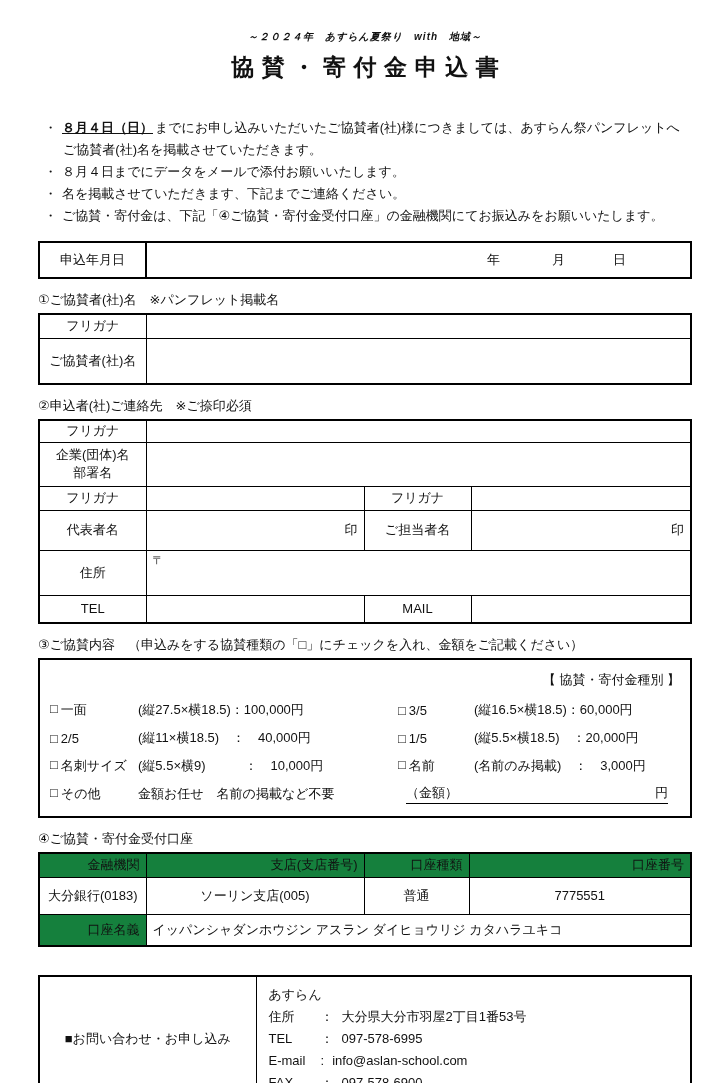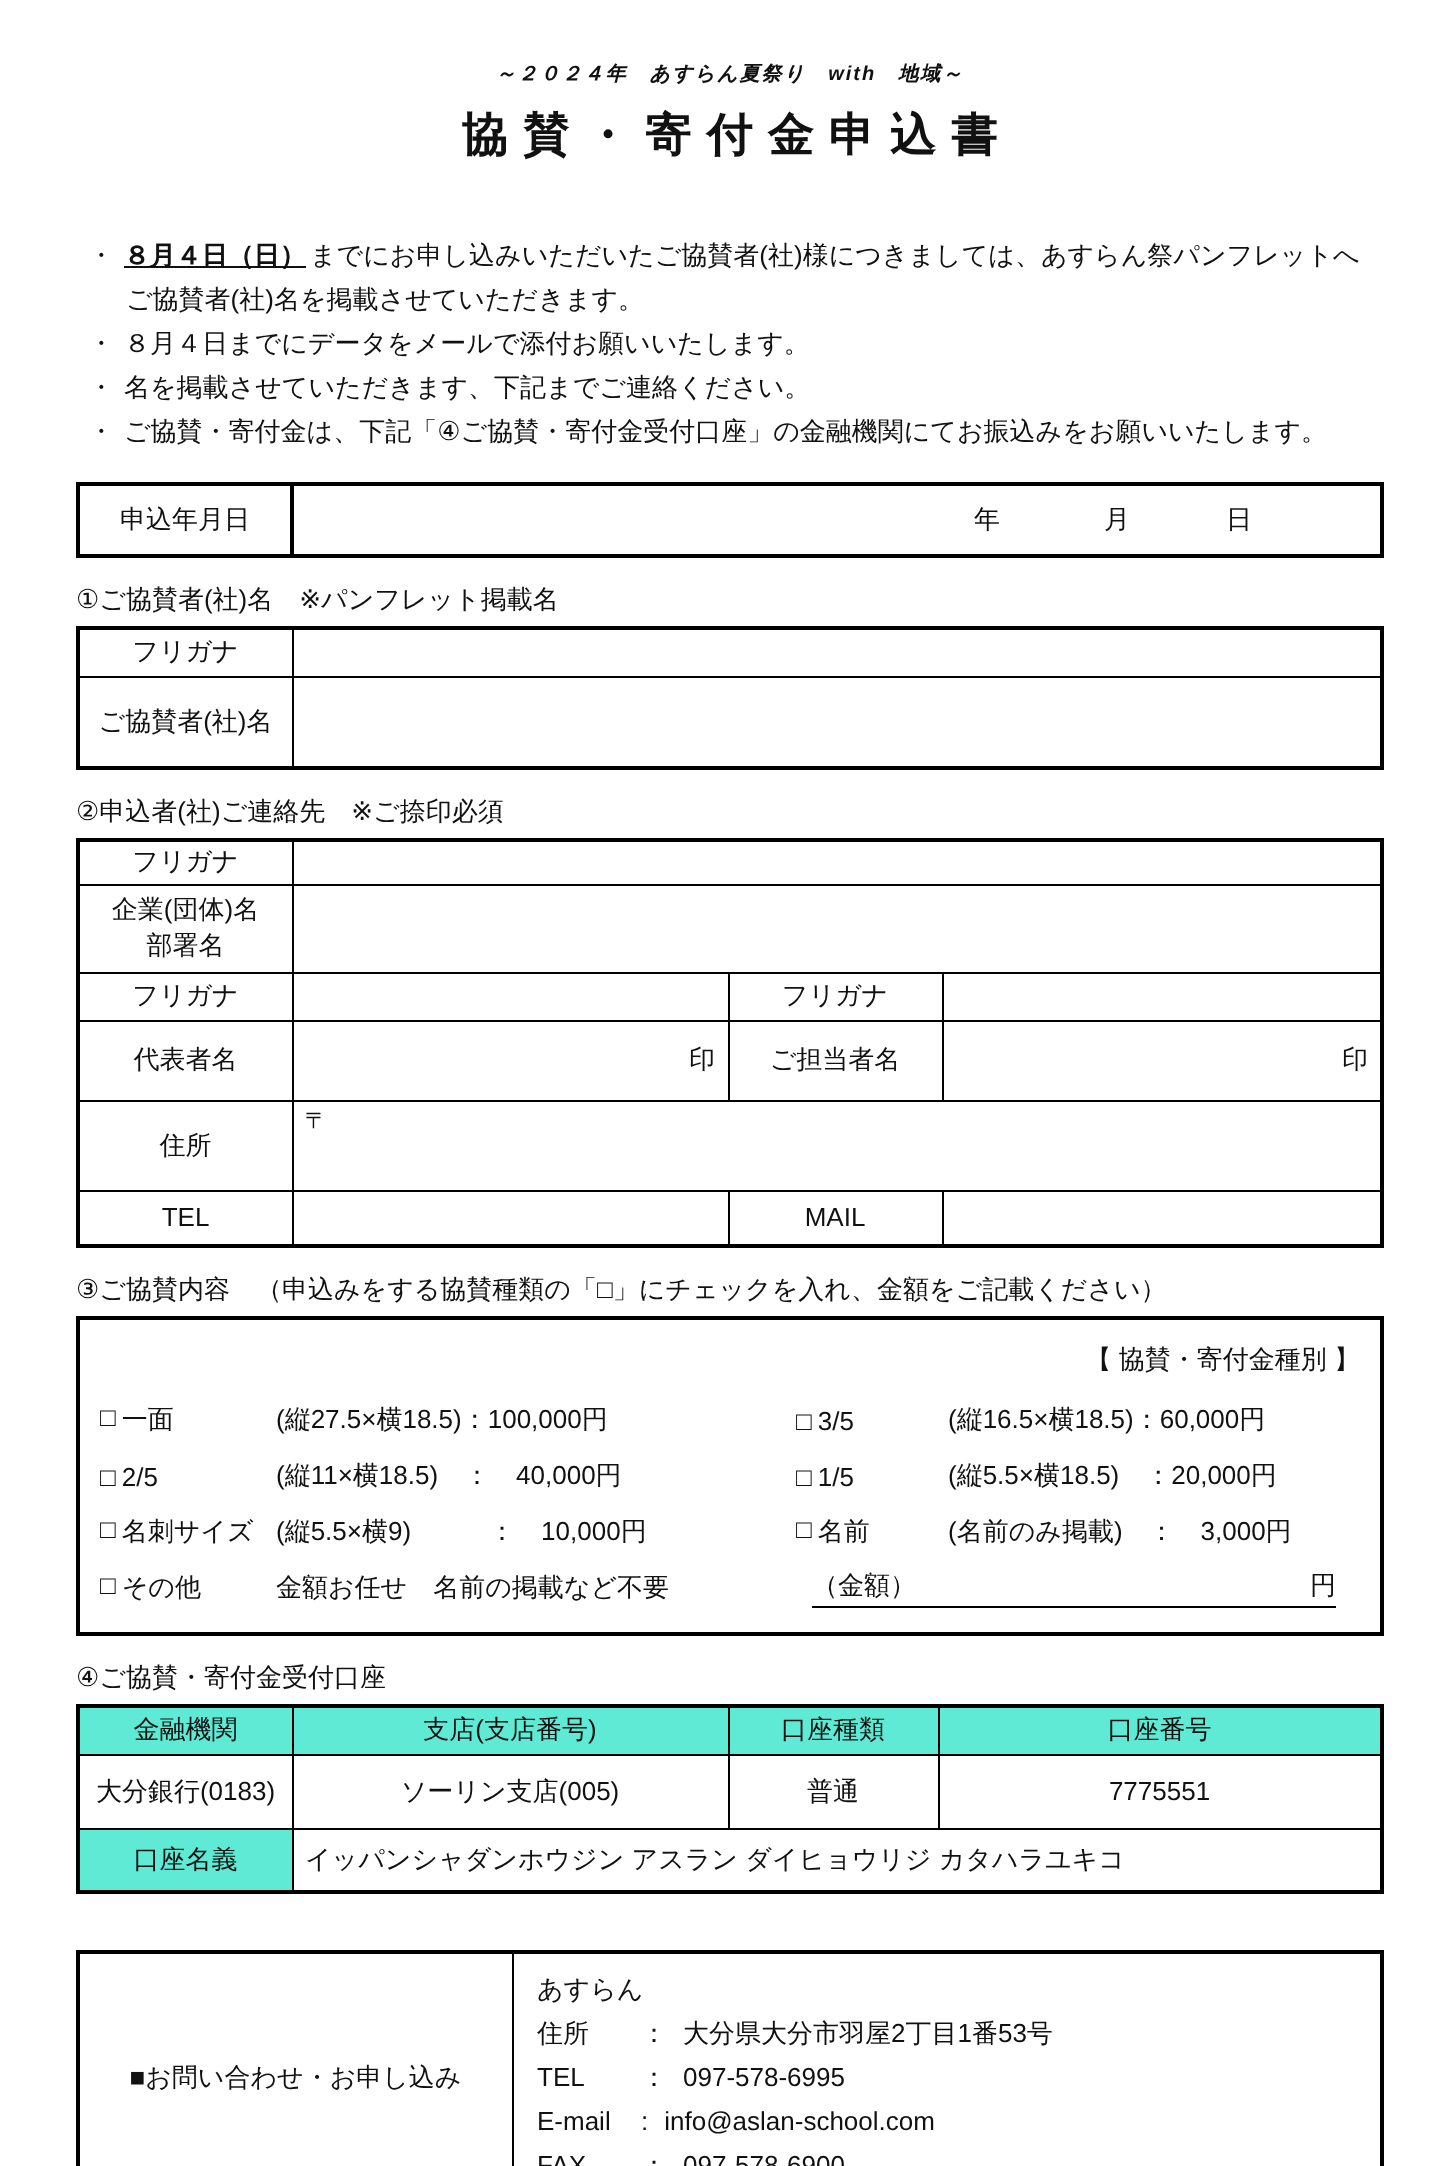--- a/index.html
+++ b/index.html
@@ -19,21 +19,21 @@
   .note .b { margin-right:5px; flex:none; }
   .bold-ul { font-weight:bold; text-decoration:underline; margin-right:2px; }
   .note-cont { padding-left:19px; }
 
   .sec-h { font-size:13px; margin:12px 0 4px 0; }
 
   table.tbl { border-collapse:collapse; width:654px; table-layout:fixed; border:2px solid #000; }
   table.tbl td { border:1px solid #000; font-size:13px; padding:0 6px; overflow:hidden; }
   .lbl { text-align:center; }
   .sm  { font-size:10px; }
-  .gray{ background:#5eead4; text-align:center; }
+  .gray{ background:#15803d; text-align:right; }
   .ctr { text-align:center;margin-left:48px; }
 
   .h22 td{height:22px} .h24 td{height:24px} .h26 td{height:36px} .h28 td{height:28px}
   .h32 td{height:32px} .h37 td{height:37px} .h40 td{height:40px} .h44 td{height:44px}
   .h45 td{height:45px} .h46 td{height:46px}
 
   .date-tbl { width:432px; margin-top:14px; }
   .date-tbl .lbl { border-right:2px solid #000; }
   .date-flex { display:flex; justify-content:flex-end; }
   .date-flex span:nth-child(1){ margin-right:52px; }

